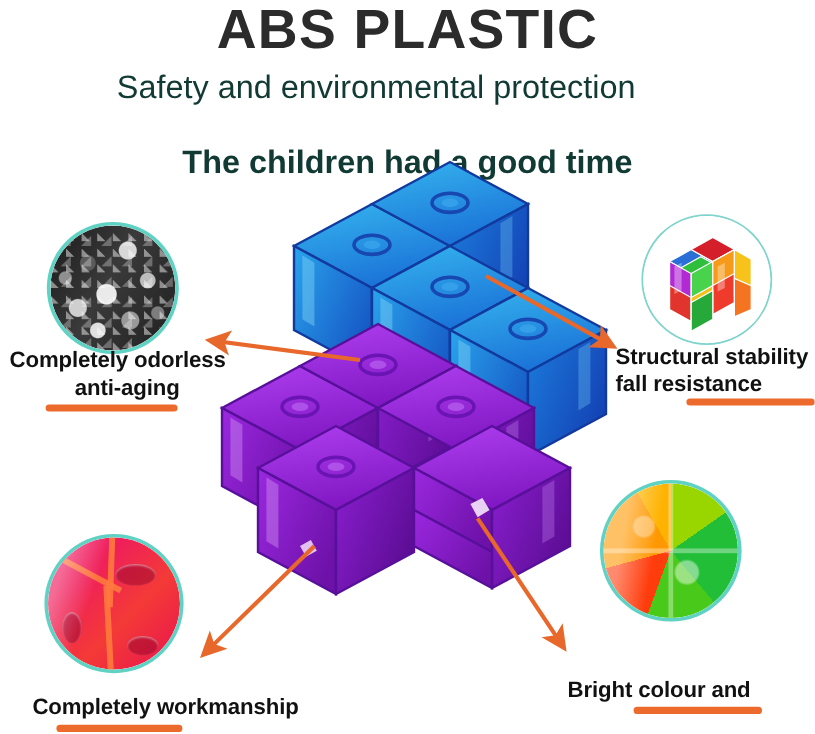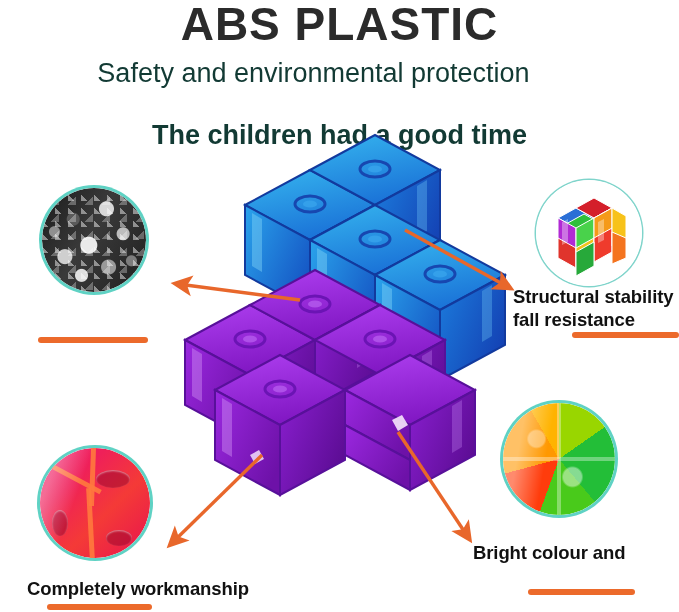--- a/index.html
+++ b/index.html
@@ -256,31 +256,35 @@
     <div class="gloss"></div>
   </div>
 
   <div class="circ ring" id="c-colour" style="left:503px;top:403px;width:112px;height:112px;">
     <div class="inner"></div>
     <div class="seam" style="left:54px;top:0;width:4px;height:112px;"></div>
     <div class="seam" style="left:0;top:54px;width:112px;height:4px;"></div>
     <div class="gloss"></div>
   </div>
 
+  <div class="lbl" style="left:8px;top:288px;width:196px;text-align:left;">
+    <div>Completely odorless</div>
+    <div style="text-align:center;">anti-aging</div>
+  </div>
   <div class="bar" style="left:38px;top:337px;width:110px;"></div>
 
   <div class="lbl" style="left:513px;top:285px;width:170px;text-align:left;">
     <div>Structural stability</div>
     <div>fall resistance</div>
   </div>
   <div class="bar" style="left:572px;top:332px;width:107px;"></div>
 
   <div class="lbl" style="left:27px;top:577px;width:240px;text-align:left;">
     <div>Completely workmanship</div>
   </div>
   <div class="bar" style="left:47px;top:604px;width:105px;"></div>
 
-  <div class="lbl" style="left:473px;top:541px;width:200px;text-align:left;">
+  <div class="lbl" style="left:473px;top:563px;width:200px;text-align:left;">
     <div>Bright colour and</div>
   </div>
   <div class="bar" style="left:528px;top:589px;width:107px;"></div>
 
 </div>
 
 </body></html>

